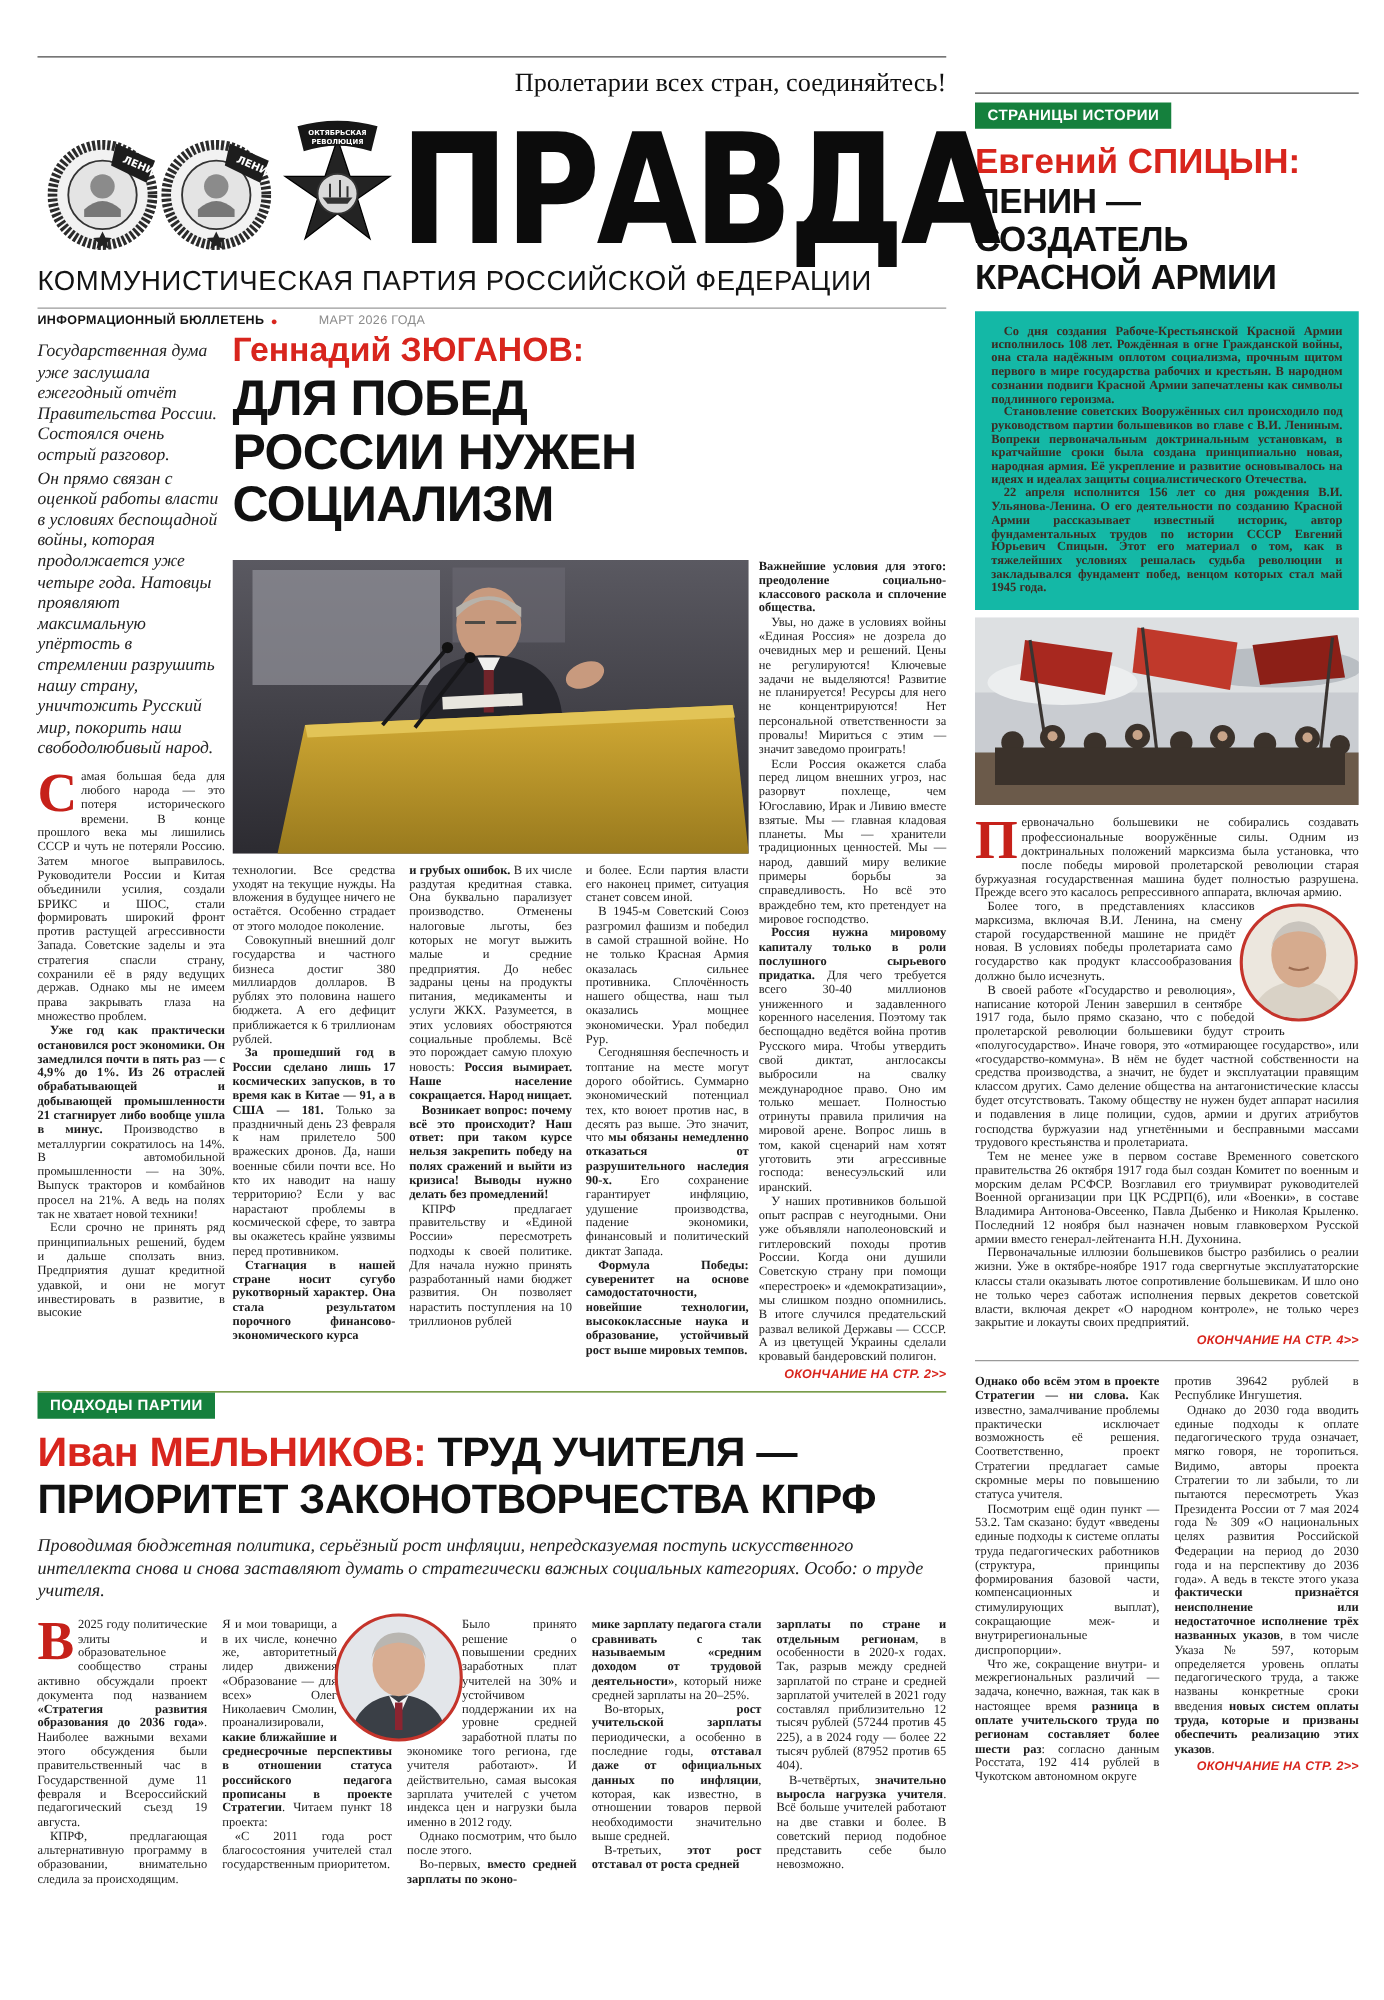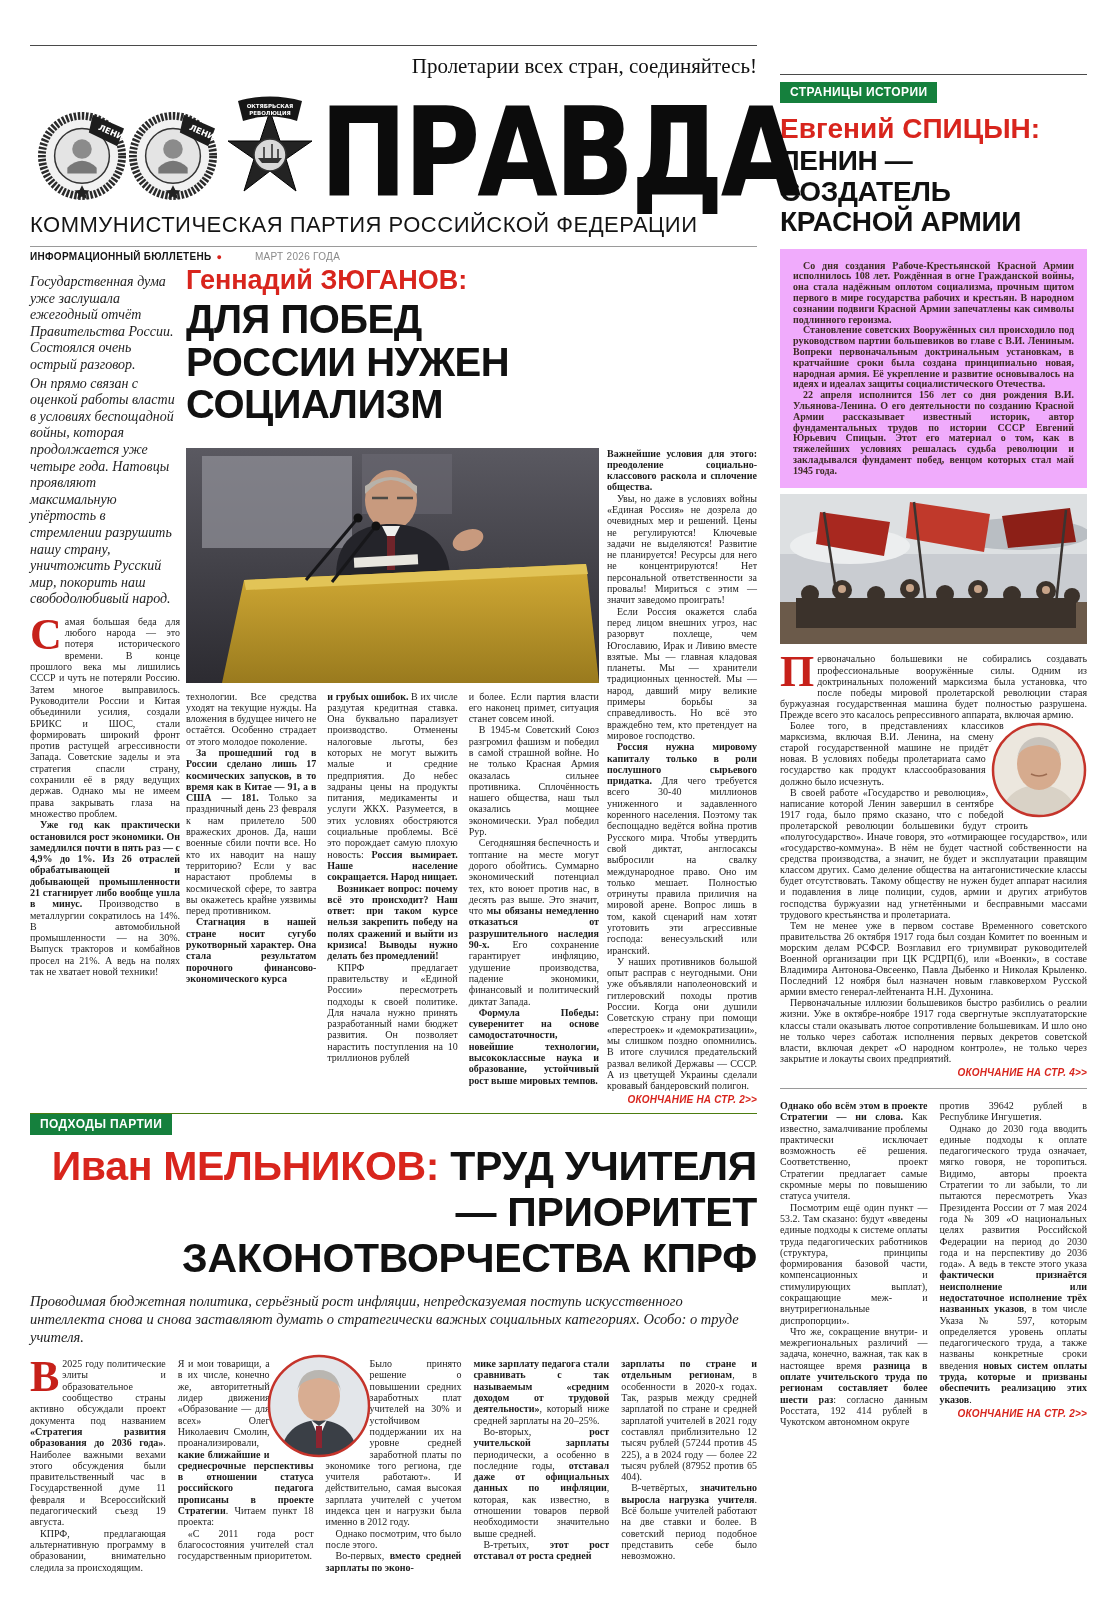--- a/index.html
+++ b/index.html
@@ -51,33 +51,33 @@
   
   .s-rule{border-top:1.5px solid #4a4a4a;margin-top:74px;}
   .badge{display:inline-block;background:#15803d;color:#fff;
      font-family:"Liberation Sans",sans-serif;font-weight:bold;font-size:12px;
      padding:3px 10px 4px 10px;letter-spacing:.4px;}
   .sidebar .badge{margin-top:7px;}
   .s-auth{margin:12px 0 0 0;font-family:"Liberation Sans",sans-serif;font-weight:bold;
      font-size:28px;color:#d8251d;line-height:1;}
   .s-title{margin:3px 0 0 0;font-family:"Liberation Sans",sans-serif;font-weight:bold;
      font-size:28px;line-height:1.09;color:#111;white-space:pre-line;letter-spacing:-.3px;}
-  .pink{background:#f0abfc;margin-top:11px;padding:12px 13px;}
+  .pink{background:#14b8a6;margin-top:11px;padding:12px 13px;}
   .pink p{font-weight:bold;color:#3d2b23;font-size:10px;line-height:10.8px;}
   .painting{display:block;width:307px;height:150px;margin-top:6px;}
   .s-body{margin-top:9px;}
   .s-body p{line-height:11.1px;}
   .s-port{float:right;width:96px;height:96px;margin:2px 0 2px 6px;shape-outside:circle(50%);}
   .s-foot-rule{border-top:1px solid #9a9a9a;margin-top:10px;}
   .br-cols{display:grid;grid-template-columns:repeat(2,1fr);column-gap:12px;margin-top:11px;}
 
   
   .bl-sec{margin-top:8px;border-top:1px solid #4d7c0f;}
   .bl-title{margin:9px 0 0 0;font-family:"Liberation Sans",sans-serif;font-weight:bold;
-     font-size:41px;line-height:1.12;color:#111;letter-spacing:-.3px;text-align:right;}
+     font-size:33px;line-height:1.12;color:#111;letter-spacing:-.3px;}
   .bl-title .red{color:#d8251d;}
   .bl-standfirst{margin:10px 0 0 0;font-style:italic;font-size:14.5px;line-height:18px;color:#222;}
   .bl-cols{position:relative;display:grid;grid-template-columns:repeat(5,1fr);
      column-gap:12px;margin-top:12px;}
   .spacer-r{float:right;width:44px;height:100px;}
   .spacer-l{float:left;width:44px;height:100px;}
   .bl-port{position:absolute;left:237px;top:-4px;width:104px;height:104px;}
 </style>
 </head>
 <body>
@@ -135,20 +135,21 @@
 
     <div class="main-sec">
       <div class="mcol1">
         <div class="standfirst article">
             <p>Государственная дума уже заслушала ежегодный отчёт Правительства России. Состоялся очень острый разговор.</p>
             <p>Он прямо связан с оценкой работы власти в условиях беспощадной войны, которая продолжается уже четыре года. Натовцы проявляют максимальную упёртость в стремлении разрушить нашу страну, уничтожить Русский мир, покорить наш свободолюбивый народ.</p>
           </div>
         <div class="article">
             <p class="ni"><span class="dropcap">С</span><span>амая большая беда для любого народа — это потеря исторического времени. В конце прошлого века мы лишились СССР и чуть не потеряли Россию. Затем многое выправилось. Руководители России и Китая объединили усилия, создали БРИКС и ШОС, стали формировать широкий фронт против растущей агрессивности Запада. Советские заделы и эта стратегия спасли страну, сохранили её в ряду ведущих держав. Однако мы не имеем права закрывать глаза на множество проблем.</span></p>
             <p><span class="b">Уже год как практически остановился рост экономики. Он замедлился почти в пять раз — с 4,9% до 1%. Из 26 отраслей обрабатывающей и добывающей промышленности 21 стагнирует либо вообще ушла в минус.</span><span> Производство в металлургии сократилось на 14%. В автомобильной промышленности — на 30%. Выпуск тракторов и комбайнов просел на 21%. А ведь на полях так не хватает новой техники!</span></p>
+            <p><span>Если срочно не принять ряд принципиальных решений, будем и дальше сползать вниз. Предприятия душат кредитной удавкой, и они не могут инвестировать в развитие, в высокие</span></p>
           </div>
       </div>
       <div class="mcenter">
         <h2 class="m-auth">Геннадий ЗЮГАНОВ:</h2>
         <h1 class="m-title">ДЛЯ ПОБЕД
 РОССИИ НУЖЕН СОЦИАЛИЗМ</h1>
         <div class="mcenter-row">
           <div class="mphoto-wrap">
 
             <svg class="mphoto" viewBox="0 0 413 235">
@@ -178,20 +179,21 @@
               <g stroke="#17171a" stroke-width="3">
                 <line x1="120" y1="132" x2="172" y2="70"></line>
                 <line x1="146" y1="134" x2="190" y2="78"></line>
               </g>
               <circle cx="172" cy="70" r="4.5" fill="#111"></circle>
               <circle cx="190" cy="78" r="4.5" fill="#111"></circle>
             </svg>
             <div class="u-cols">
               <div class="article">
                   <p class="ni"><span>технологии. Все средства уходят на текущие нужды. На вложения в будущее ничего не остаётся. Особенно страдает от этого молодое поколение.</span></p>
+                  <p><span>Совокупный внешний долг государства и частного бизнеса достиг 380 миллиардов долларов. В рублях это половина нашего бюджета. А его дефицит приближается к 6 триллионам рублей.</span></p>
                   <p><span class="b">За прошедший год в России сделано лишь 17 космических запусков, в то время как в Китае — 91, а в США — 181.</span><span> Только за праздничный день 23 февраля к нам прилетело 500 вражеских дронов. Да, наши военные сбили почти все. Но кто их наводит на нашу территорию? Если у вас нарастают проблемы в космической сфере, то завтра вы окажетесь крайне уязвимы перед противником.</span></p>
                   <p><span class="b">Стагнация в нашей стране носит сугубо рукотворный характер. Она стала результатом порочного финансово-экономического курса</span></p>
                 </div>
               <div class="article">
                   <p class="ni"><span class="b">и грубых ошибок.</span><span> В их числе раздутая кредитная ставка. Она буквально парализует производство. Отменены налоговые льготы, без которых не могут выжить малые и средние предприятия. До небес задраны цены на продукты питания, медикаменты и услуги ЖКХ. Разумеется, в этих условиях обостряются социальные проблемы. Всё это порождает самую плохую новость: </span><span class="b">Россия вымирает. Наше население сокращается. Народ нищает.</span></p>
                   <p><span class="b">Возникает вопрос: почему всё это происходит? Наш ответ: при таком курсе нельзя закрепить победу на полях сражений и выйти из кризиса! Выводы нужно делать без промедлений!</span></p>
                   <p><span>КПРФ предлагает правительству и «Единой России» пересмотреть подходы к своей политике. Для начала нужно принять разработанный нами бюджет развития. Он позволяет нарастить поступления на 10 триллионов рублей</span></p>
                 </div>
               <div class="article">
                   <p class="ni"><span>и более. Если партия власти его наконец примет, ситуация станет совсем иной.</span></p>

